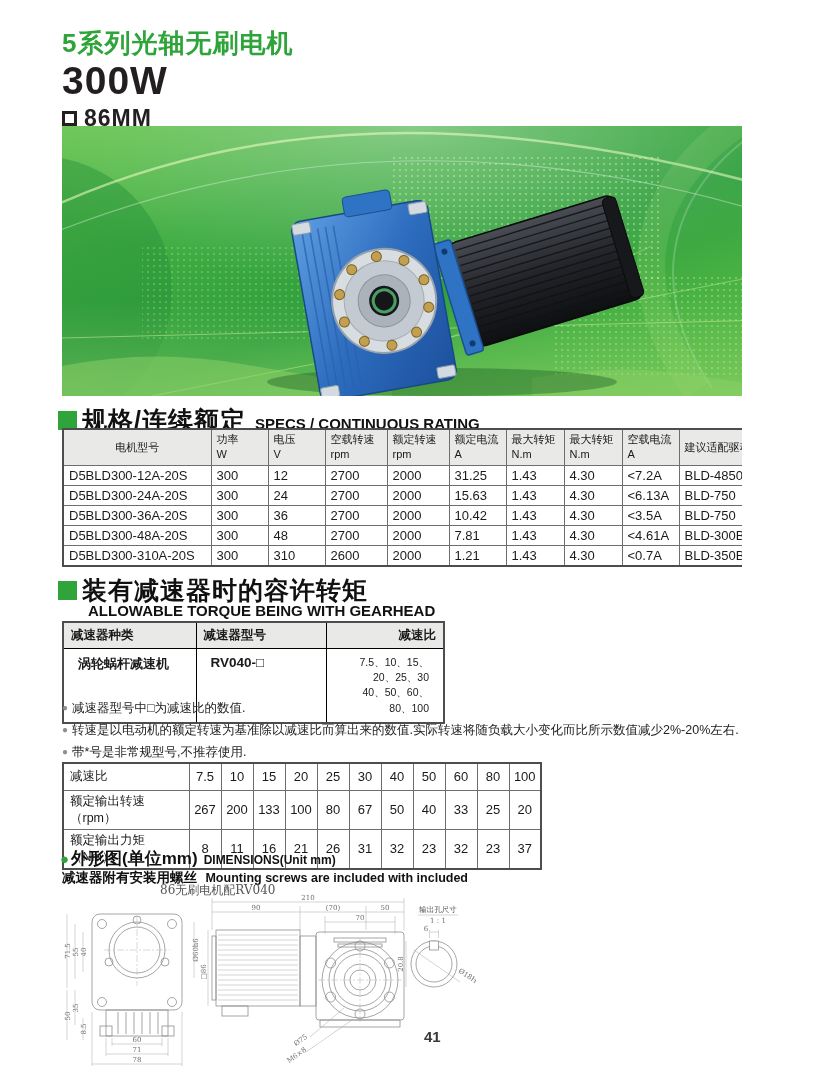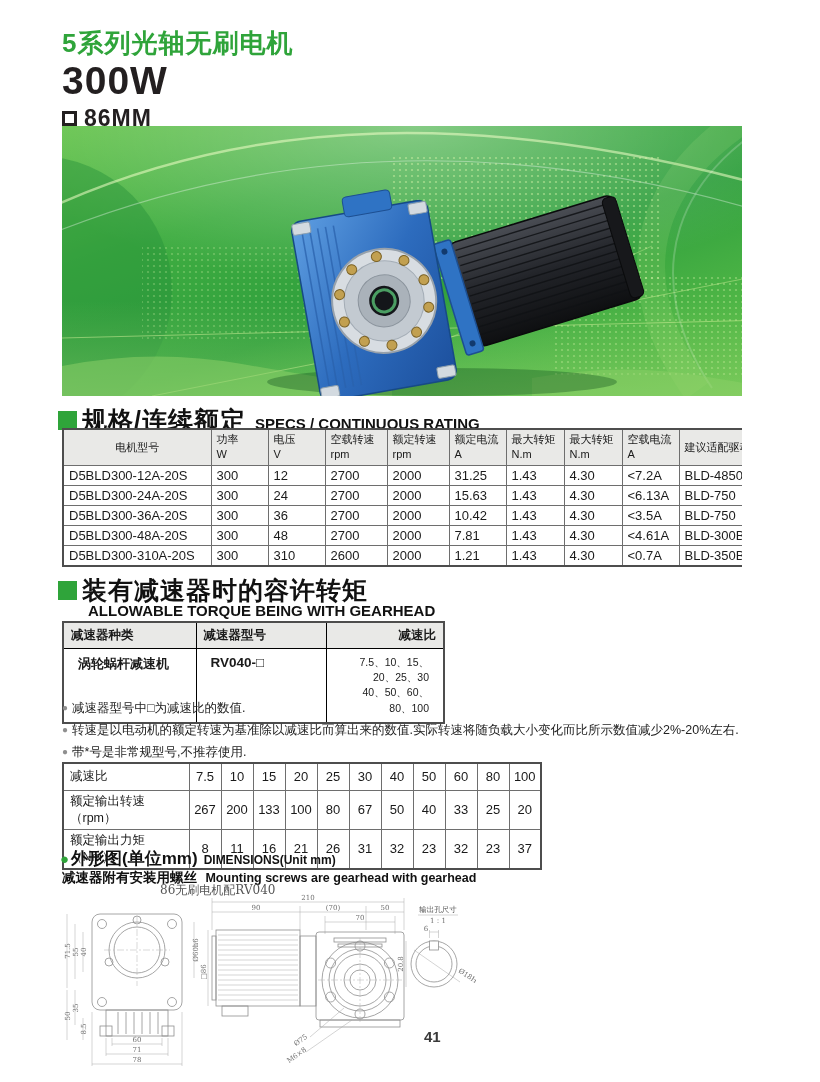--- a/index.html
+++ b/index.html
@@ -382,21 +382,21 @@
     </tbody>
   </table>
 
   <div class="dims-title">
     <span class="dim-bullet">●</span>
     <span class="dims-cn">外形图(单位mm)</span>
     <span class="dims-en">DIMENSIONS(Unit mm)</span>
   </div>
   <div class="dims-sub">
     <span class="cn">减速器附有安装用螺丝</span>
-    <span class="en">Mounting screws are gearhead with gearhead</span>
+    <span class="en">Mounting screws are included with included</span>
   </div>
   <div class="drawing-caption">86无刷电机配RV040</div>
 
   <svg class="drawing" width="420" height="186" viewBox="0 0 420 186">
 
     <g transform="translate(10,4)">
       <rect class="ln" x="26" y="16" width="90" height="96" rx="8"></rect>
       <circle class="ln" cx="36" cy="26" r="4.5"></circle>
         <circle class="ln" cx="106" cy="26" r="4.5"></circle>
       <circle class="ln" cx="36" cy="104" r="4.5"></circle>

